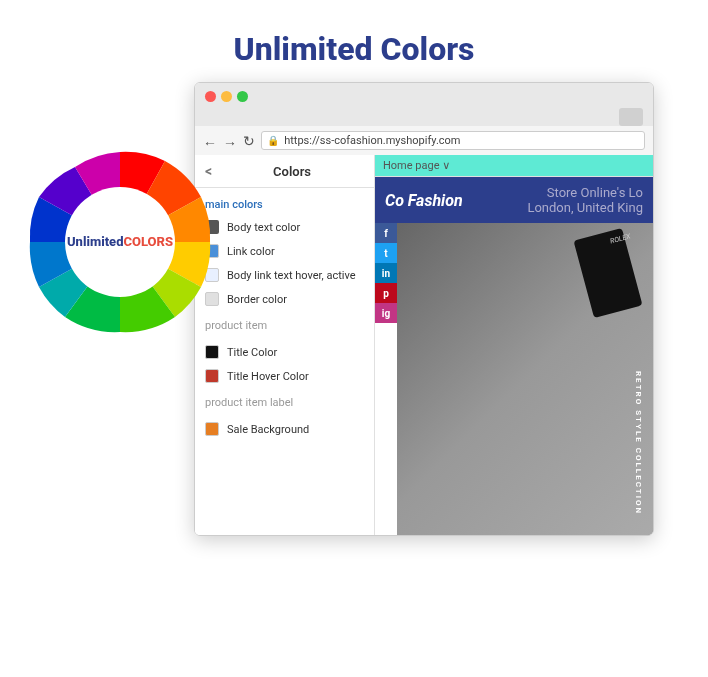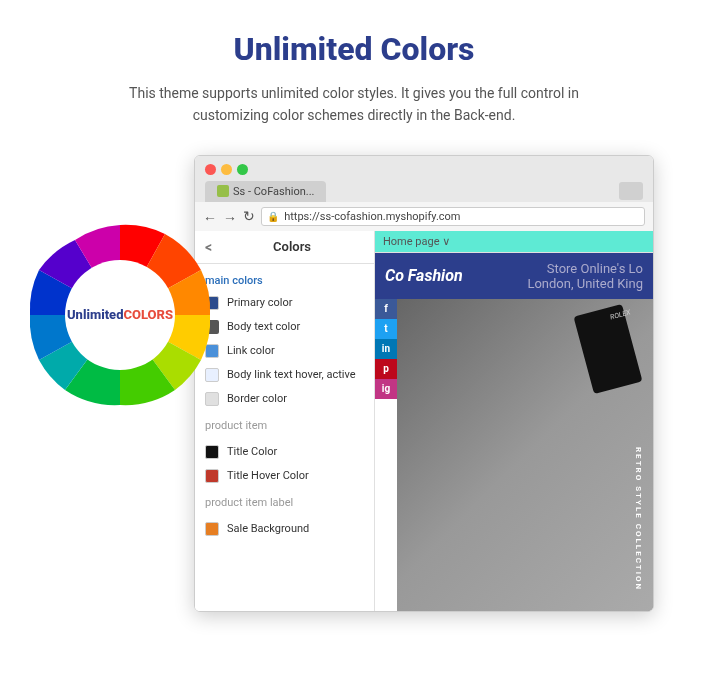--- a/index.html
+++ b/index.html
@@ -411,21 +411,20 @@
       height: 200px;
     }
   </style>
 </head>
 <body>
 
 <div class="page-container">
 
   <h1 class="main-title">Unlimited Colors</h1>
 
-  <p class="subtitle">This theme supports unlimited color styles. It gives you the full control in customizing color schemes directly in the Back-end.</p>
 
   <div class="content-area">
 
     <div class="color-wheel-container">
       <div class="wheel-wrapper">
         <svg class="color-wheel-svg" viewBox="0 0 200 200">
 
           <path d="M100,100 L100,10 A90,90 0 0,1 145,19 Z" fill="#ff0000"></path>
           <path d="M100,100 L145,19 A90,90 0 0,1 181,55 Z" fill="#ff4400"></path>
           <path d="M100,100 L181,55 A90,90 0 0,1 190,100 Z" fill="#ff8800"></path>
@@ -450,24 +449,20 @@
 
     <div class="browser-mockup">
 
       <div class="browser-chrome">
         <div class="browser-buttons">
           <div class="browser-btn red"></div>
           <div class="browser-btn yellow"></div>
           <div class="browser-btn green"></div>
         </div>
         <div class="browser-tab-bar">
-          <div class="browser-tab">
-            <span class="shopify-icon"></span>
-            <span>Ss - CoFashion...</span>
-          </div>
           <div class="browser-tab-maximize"></div>
         </div>
       </div>
 
       <div class="browser-address-bar">
         <span class="nav-btn">←</span>
         <span class="nav-btn">→</span>
         <span class="nav-btn">↻</span>
         <div class="address-field">
           <span class="lock-icon">🔒</span>
@@ -478,24 +473,20 @@
       <div class="browser-content">
 
         <div class="shopify-sidebar">
           <div class="sidebar-header">
             <span class="sidebar-back">&lt;</span>
             <span class="sidebar-title">Colors</span>
           </div>
 
           <div class="sidebar-section-title">main colors</div>
 
-          <div class="color-option">
-            <div class="color-swatch dark-blue"></div>
-            <span>Primary color</span>
-          </div>
           <div class="color-option">
             <div class="color-swatch dark-gray"></div>
             <span>Body text color</span>
           </div>
           <div class="color-option">
             <div class="color-swatch blue-link"></div>
             <span>Link color</span>
           </div>
           <div class="color-option">
             <div class="color-swatch hover-blue"></div>

